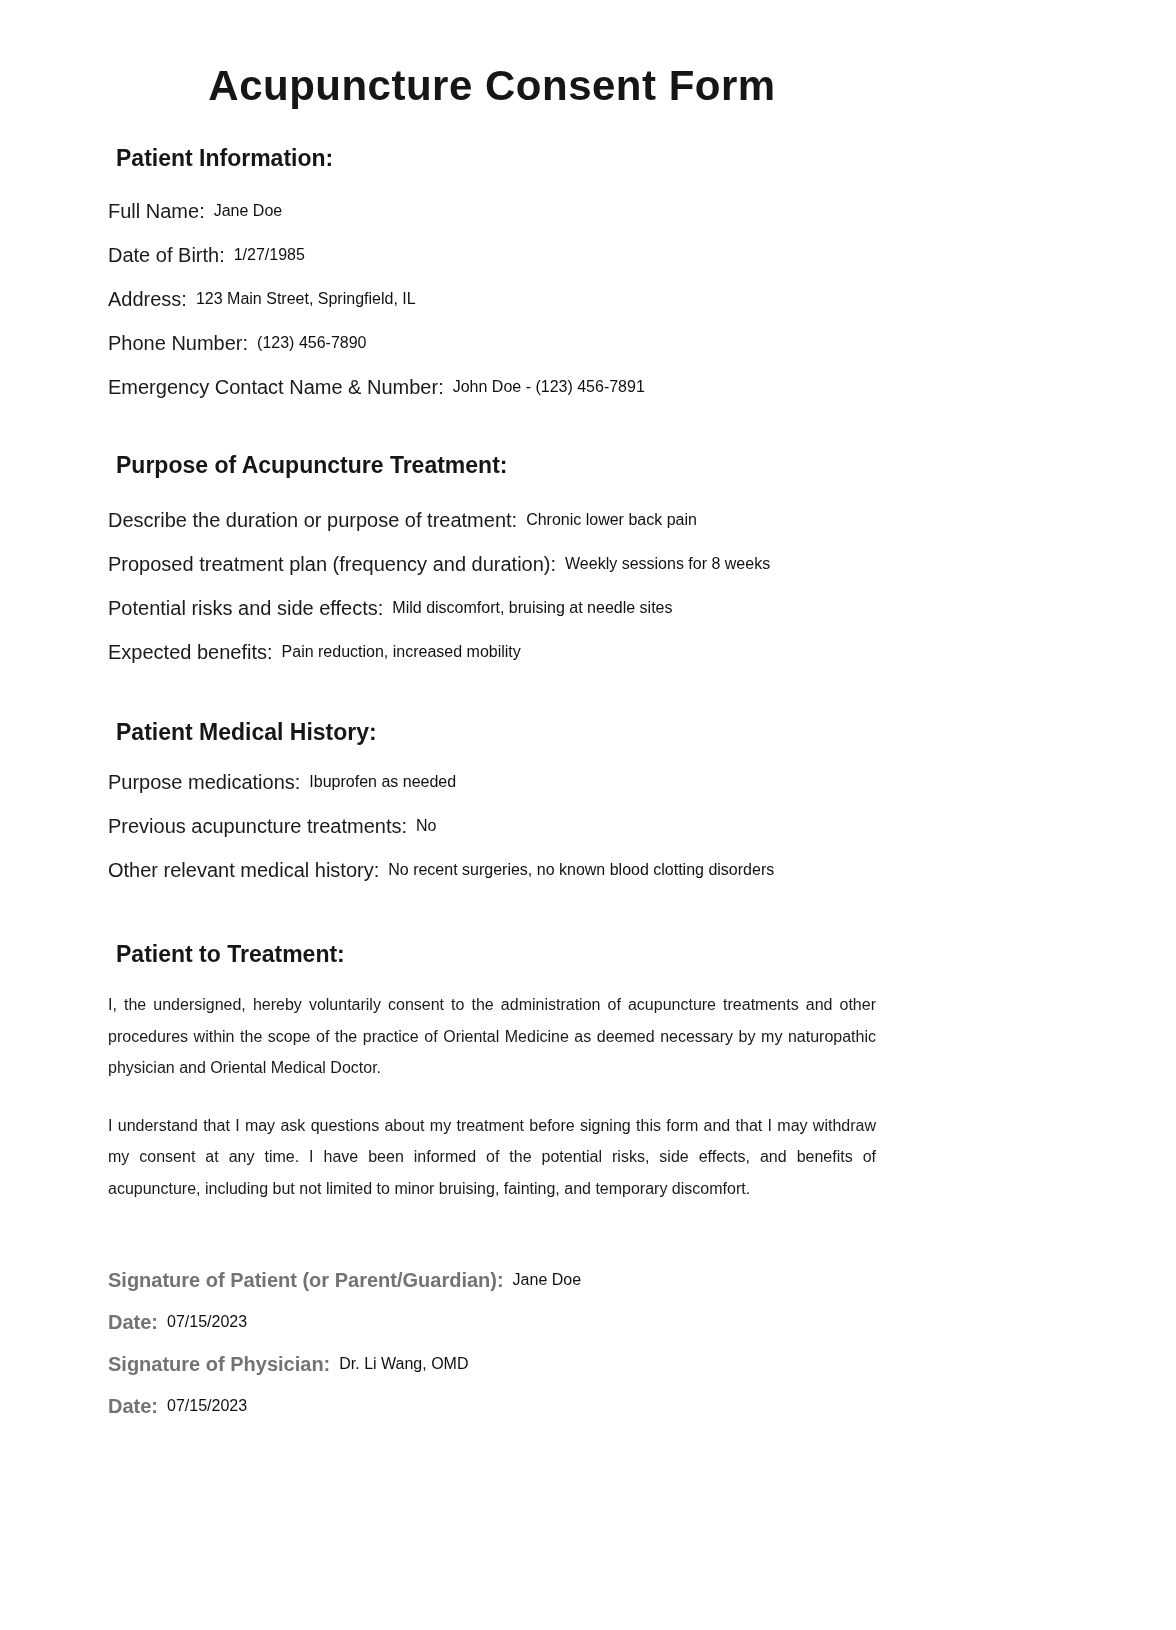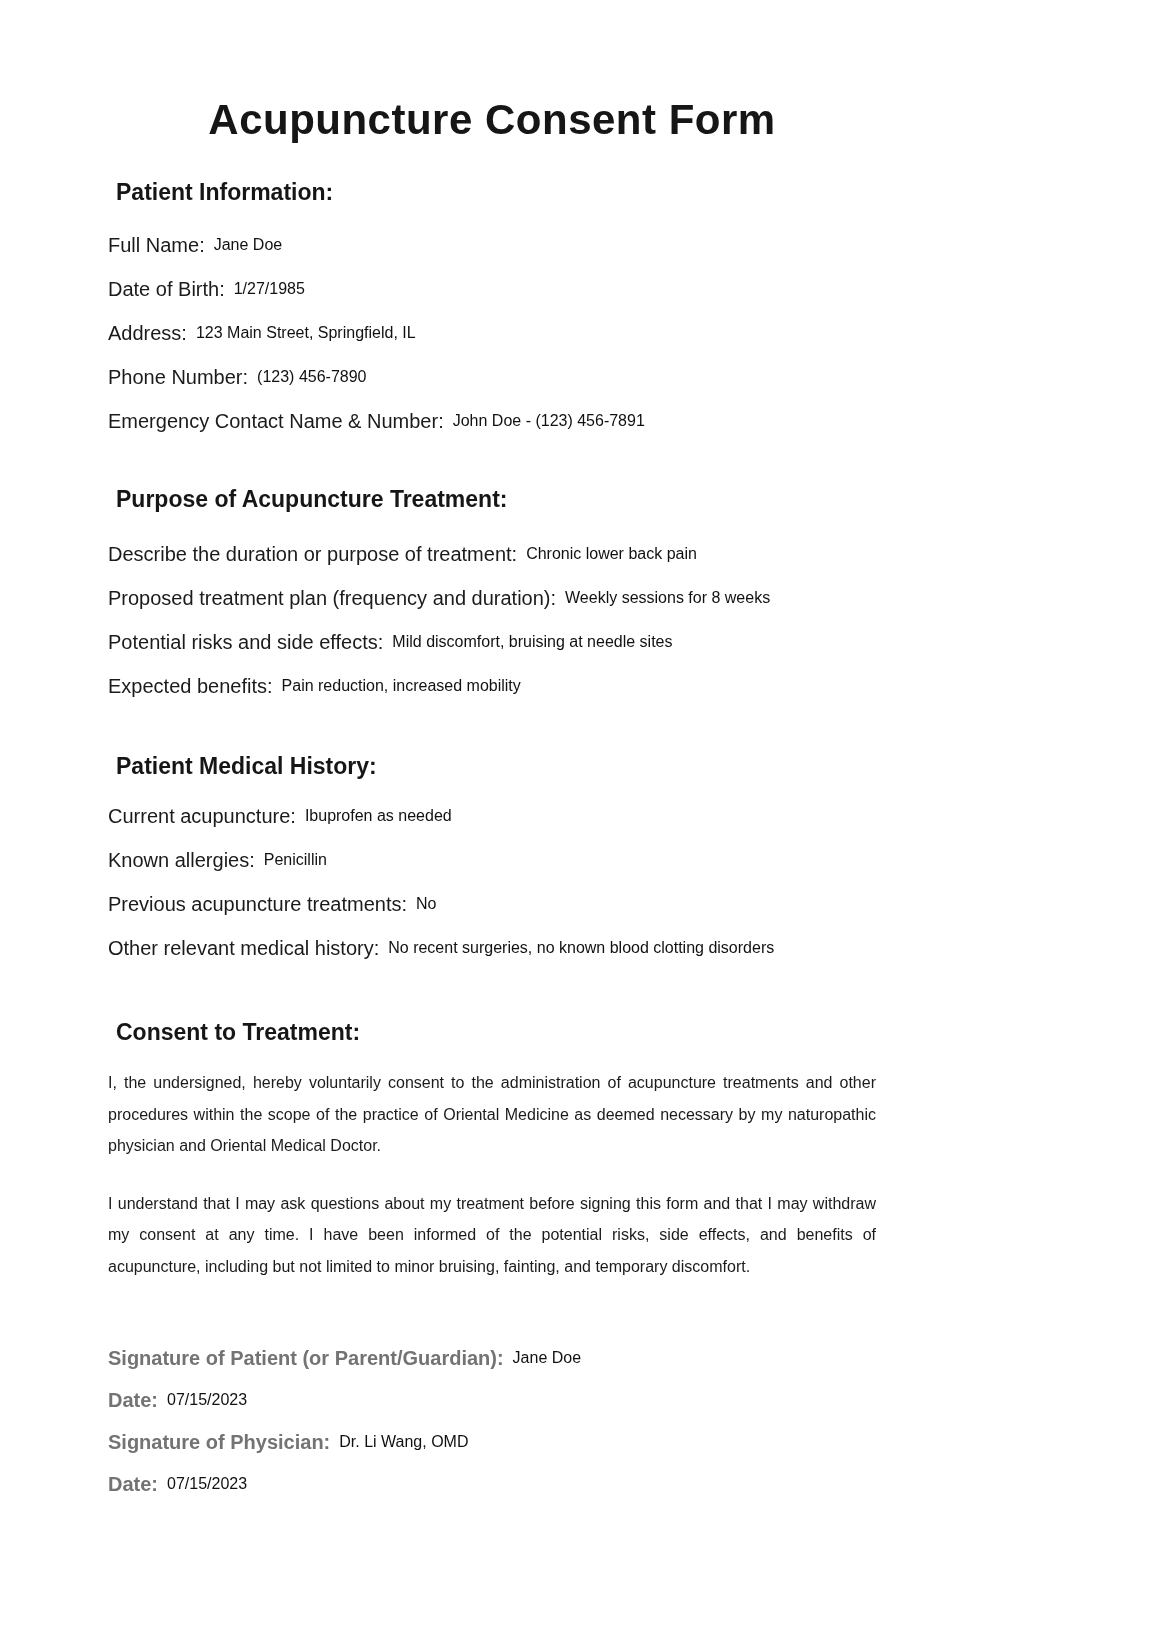--- a/index.html
+++ b/index.html
@@ -9,21 +9,21 @@
     background: #ffffff;
     color: #1b1b1b;
     font-family: "Liberation Sans", sans-serif;
     -webkit-font-smoothing: antialiased;
     overflow: hidden;
   }
   .page {
     box-sizing: border-box;
     width: 980px;
     height: 1630px;
-    padding: 100px 104px 0 108px;
+    padding: 66px 104px 0 108px;
   }
   h1.doc-title {
     margin: 0;
     font-size: 42px;
     line-height: 40px;
     font-weight: bold;
     text-align: center;
     letter-spacing: 0.5px;
     color: #161616;
   }
@@ -119,34 +119,31 @@
       <span class="label">Potential risks and side effects:</span><span class="value">Mild discomfort, bruising at needle sites</span>
     </div>
     <div class="field-row">
       <span class="label">Expected benefits:</span><span class="value">Pain reduction, increased mobility</span>
     </div>
   </div>
 
   <h2 class="section-heading h-medical">Patient Medical History:</h2>
   <div class="fields medical-fields">
     <div class="field-row">
-      <span class="label">Current acupuncture:</span><span class="value">Ibuprofen as needed</span>
-    </div>
-    <div class="field-row">
-      <span class="label">Known allergies:</span><span class="value">Penicillin</span>
+      <span class="label">Purpose medications:</span><span class="value">Ibuprofen as needed</span>
     </div>
     <div class="field-row">
       <span class="label">Previous acupuncture treatments:</span><span class="value">No</span>
     </div>
     <div class="field-row">
       <span class="label">Other relevant medical history:</span><span class="value">No recent surgeries, no known blood clotting disorders</span>
     </div>
   </div>
 
-  <h2 class="section-heading h-consent">Consent to Treatment:</h2>
+  <h2 class="section-heading h-consent">Patient to Treatment:</h2>
   <div class="consent-body">
     <p>I, the undersigned, hereby voluntarily consent to the administration of acupuncture treatments and other procedures within the scope of the practice of Oriental Medicine as deemed necessary by my naturopathic physician and Oriental Medical Doctor.</p>
     <p>I understand that I may ask questions about my treatment before signing this form and that I may withdraw my consent at any time. I have been informed of the potential risks, side effects, and benefits of acupuncture, including but not limited to minor bruising, fainting, and temporary discomfort.</p>
   </div>
 
   <div class="signature-block">
     <div class="sig-row">
       <span class="label">Signature of Patient (or Parent/Guardian):</span><span class="value">Jane Doe</span>
     </div>
     <div class="sig-row">

